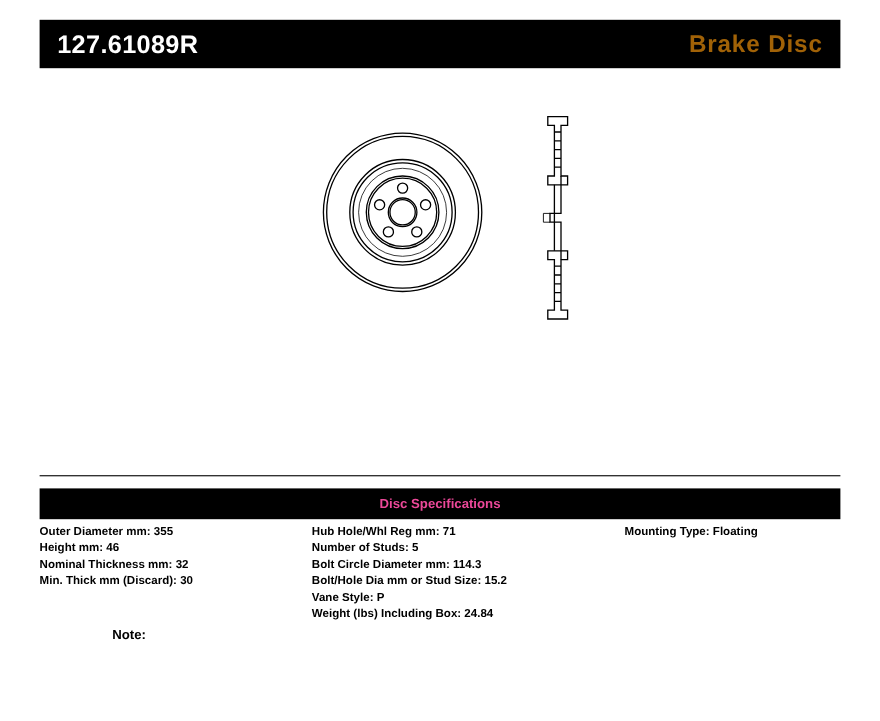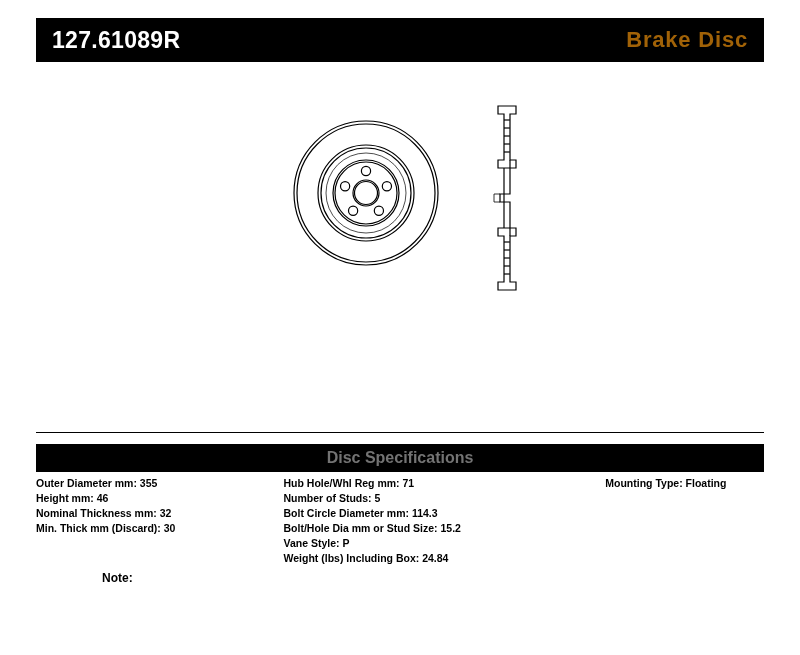--- a/index.html
+++ b/index.html
@@ -82,22 +82,22 @@
     left: 36px;
     top: 444px;
     width: 728px;
     height: 28px;
     background: #000000;
     display: flex;
     align-items: center;
     justify-content: center;
   }
   .spec-title {
-    color: #737373;
-    font-size: 16px;
+    color: #ec4899;
+    font-size: 12px;
     font-weight: bold;
   }
 
   .spec-columns {
     position: absolute;
     left: 36px;
     top: 476px;
     width: 728px;
     display: flex;
     align-items: flex-start;
@@ -110,21 +110,21 @@
     text-align: left;
     padding-right: 12px;
   }
   .spec-col.col-mid {
     width: 33%;
     text-align: left;
     padding-right: 40px;
   }
   .spec-col.col-right {
     width: 33%;
-    text-align: center;
+    text-align: left;
     padding-left: 44px;
   }
   .spec-line {
     font-size: 10.5px;
     font-weight: bold;
     line-height: 15px;
     white-space: nowrap;
   }
 
   

